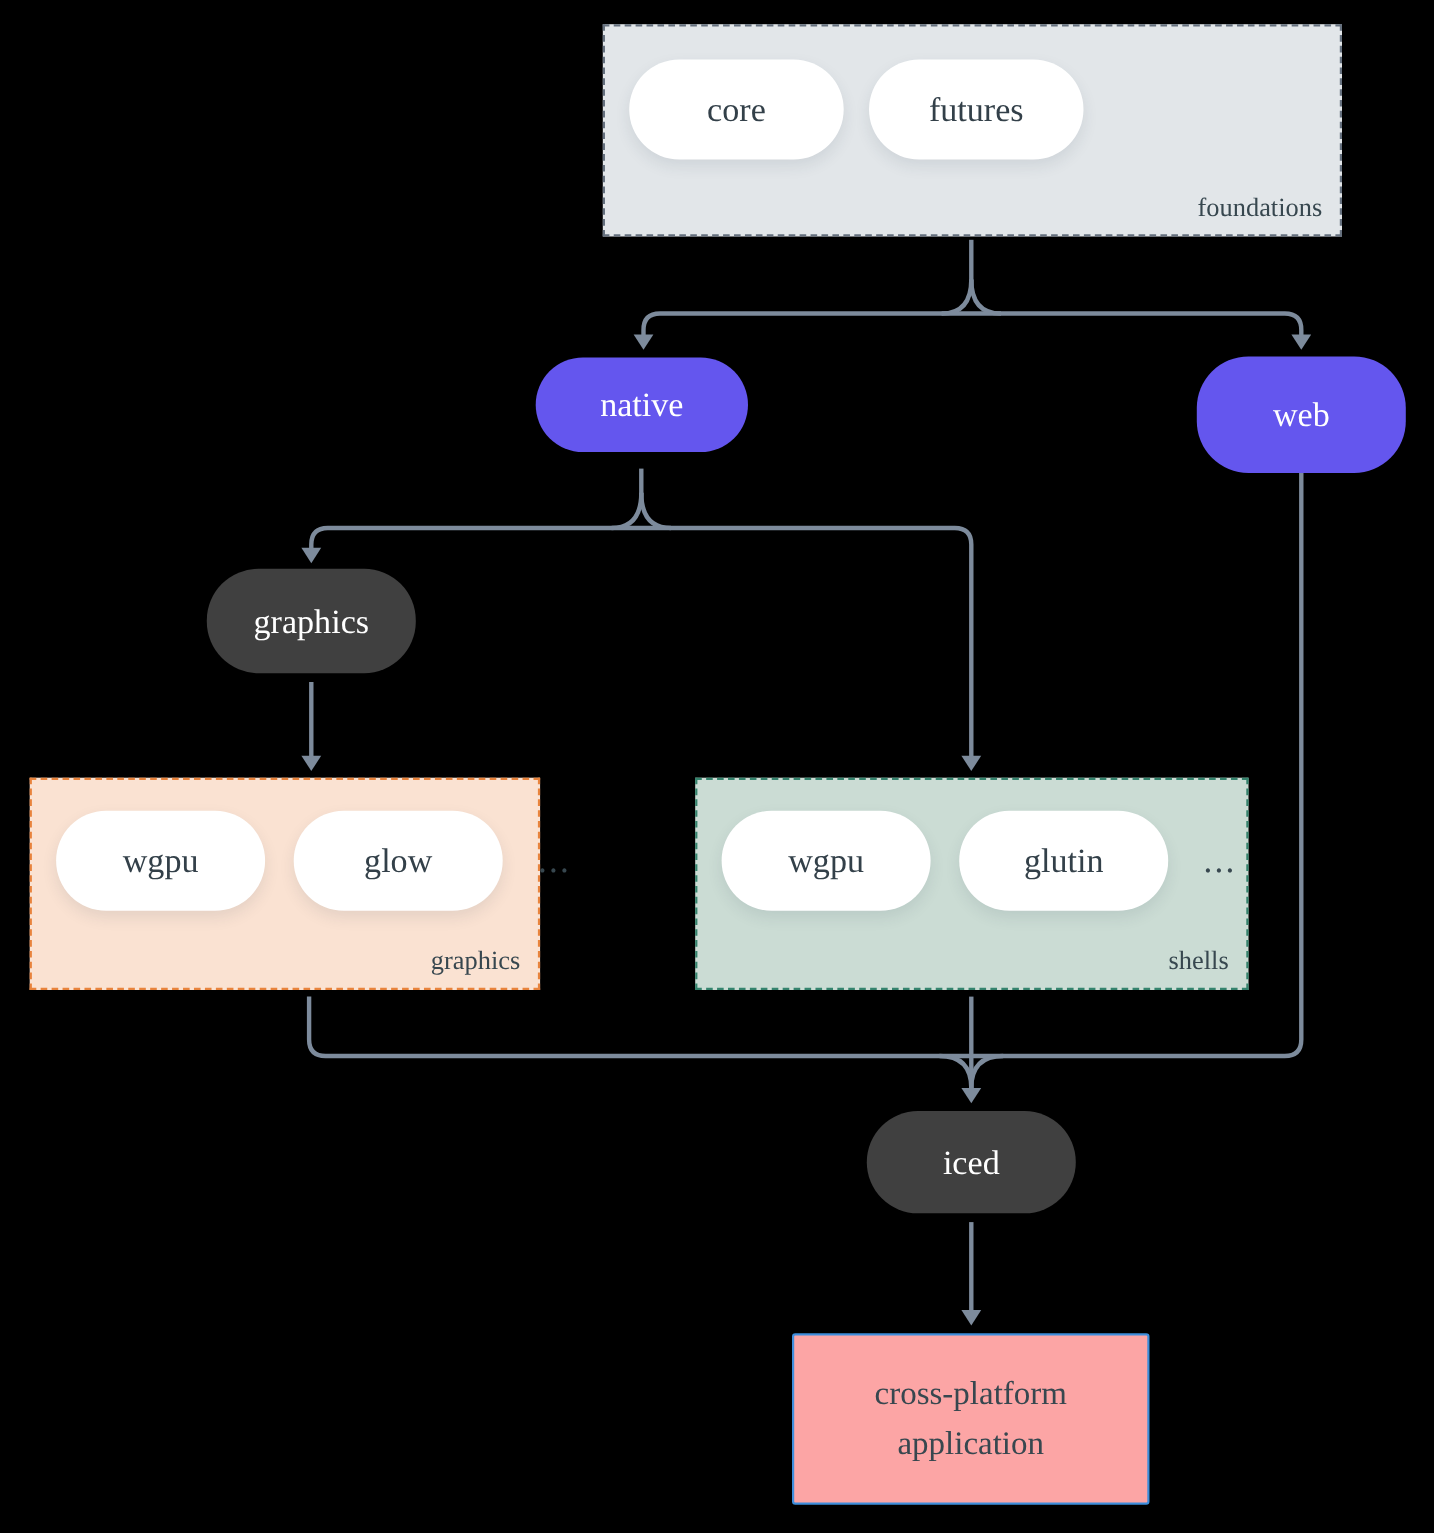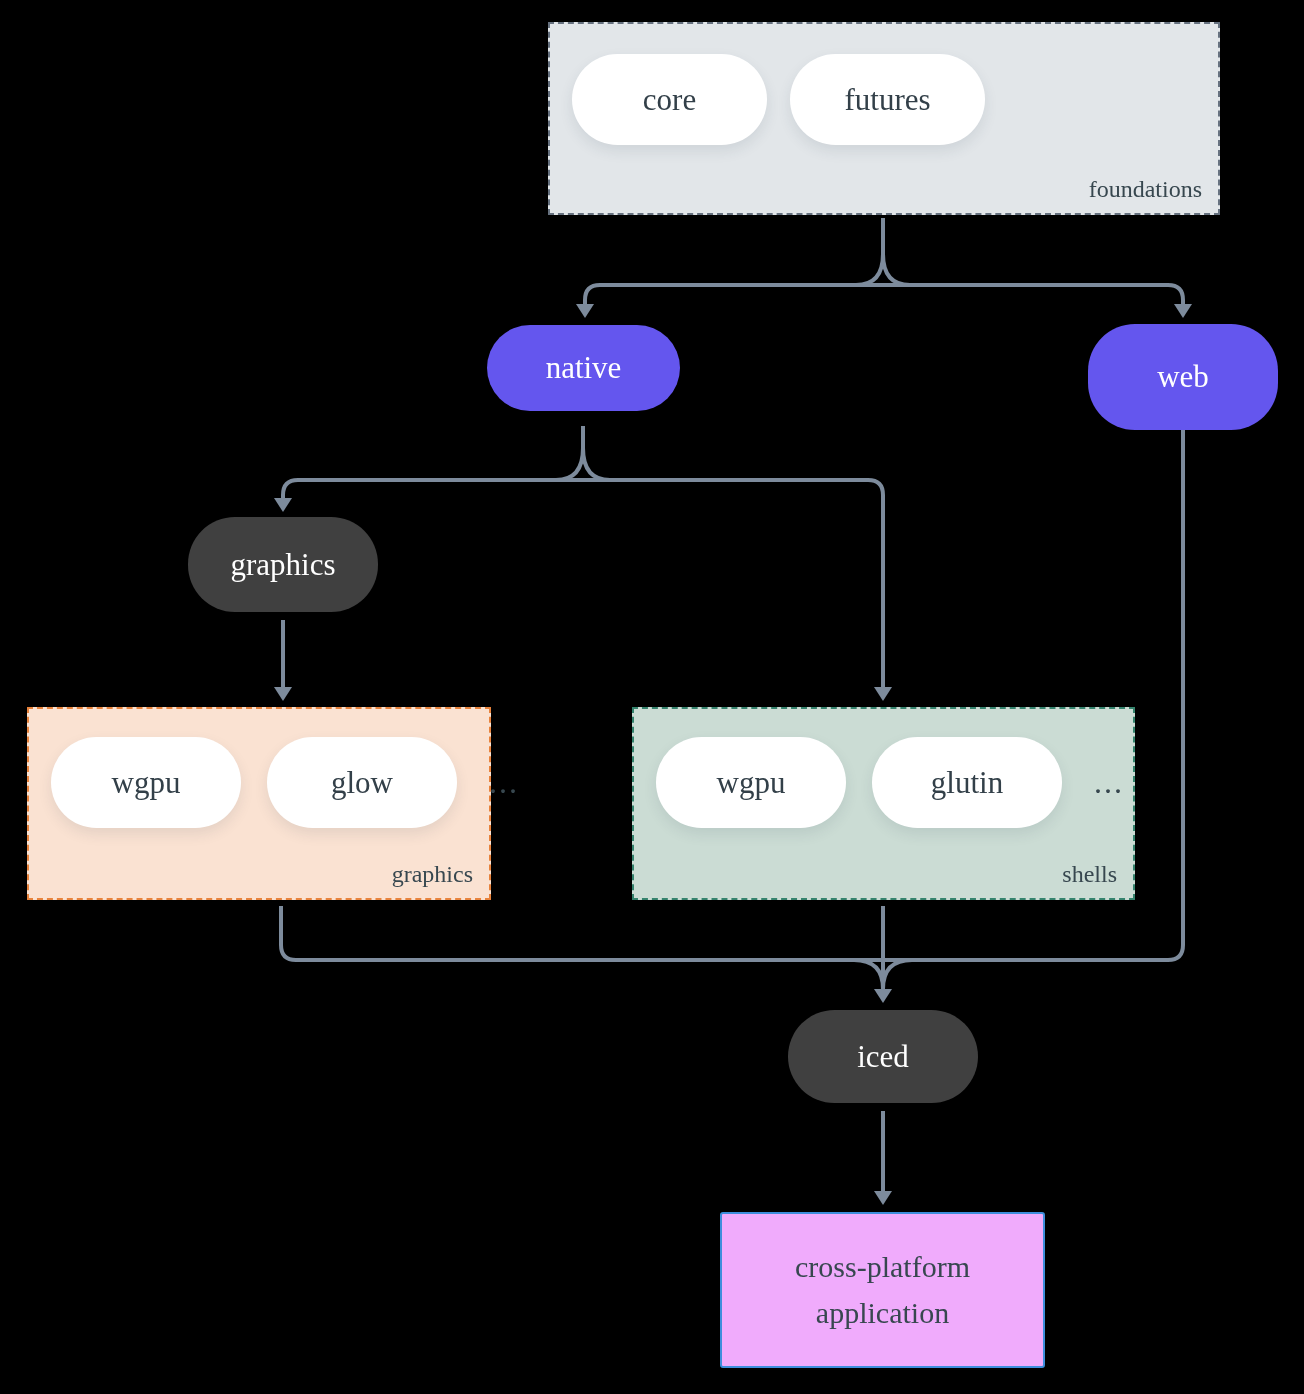--- a/index.html
+++ b/index.html
@@ -92,21 +92,21 @@
   .node-native   { left: 487px;  top: 325px; width: 193px; height: 86px; background: #6456EE; }
   .node-web      { left: 1088px; top: 324px; width: 190px; height: 106px; background: #6456EE; }
   .node-graphics { left: 188px;  top: 517px; width: 190px; height: 95px; background: #404040; }
   .node-iced     { left: 788px;  top: 1010px; width: 190px; height: 93px; background: #404040; text-align: right; }
   
   .app-box {
     position: absolute;
     left: 720px; top: 1212px;
     width: 325px; height: 156px;
     box-sizing: border-box;
-    background: #f0abfc;
+    background: #fca5a5;
     border: 2px solid #3E8EDC;
     border-radius: 3px;
     display: flex;
     align-items: center;
     justify-content: center;
     text-align: center;
     font-size: 30px;
     line-height: 1.55;
     color: #37474F;
     padding: 0 18px;

